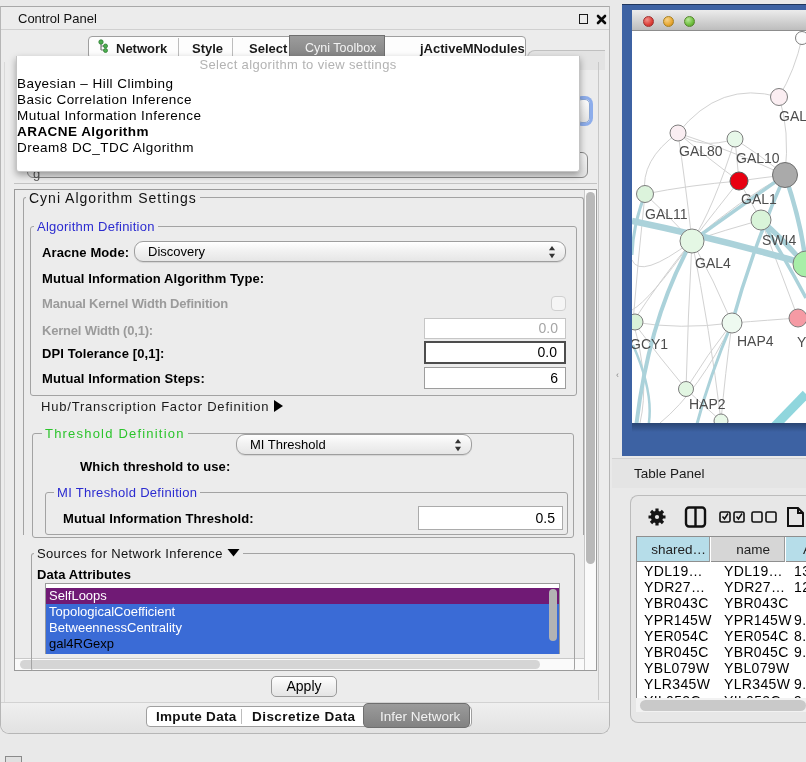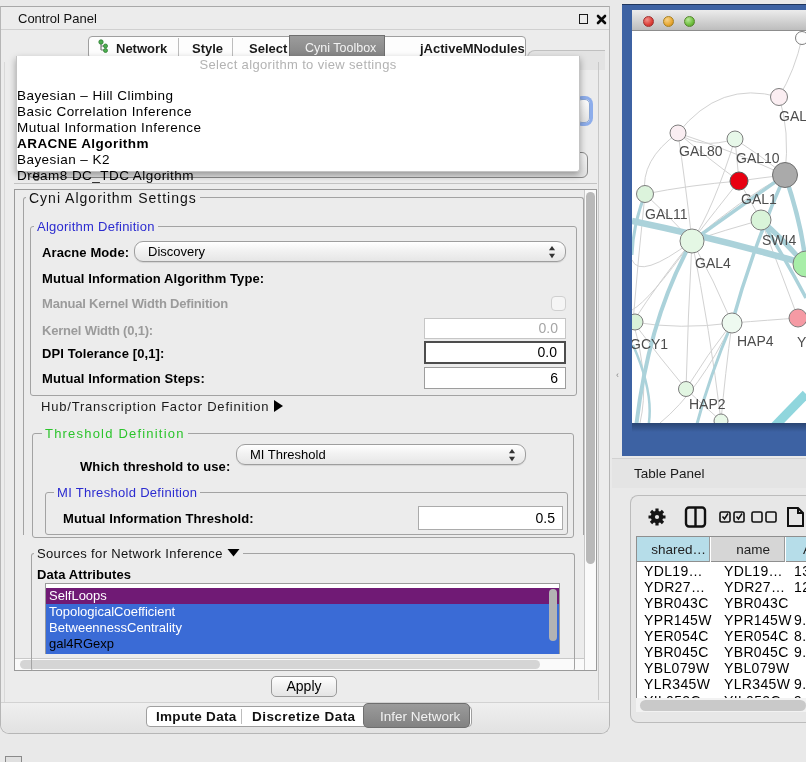--- a/index.html
+++ b/index.html
@@ -91,21 +91,21 @@
 
 <div class="abs" style="left:41px;top:399px;font-size:13px;color:#1a1a1a;letter-spacing:0.8px">Hub/Transcription Factor Definition</div>
 <svg class="abs" style="left:272px;top:399px" width="12" height="14" viewBox="0 0 12 14">
       <path d="M2 1 L11 7 L2 13 Z" fill="#000"></path>
     </svg>
 
 <div class="group" style="left:32px;top:433px;width:542px;height:105px">
   <span class="gtitle" style="left:9px;color:#2cc42c;font-size:13px;letter-spacing:1.2px">Threshold Definition</span>
 </div>
 <div class="lbl" style="left:80px;top:459px">Which threshold to use:</div>
-<div class="combo" style="left:236px;top:444px;width:290px">MI Threshold
+<div class="combo" style="left:236px;top:434px;width:236px">MI Threshold
   <svg class="carr" viewBox="0 0 9 16">
         <path d="M4.5 1 L8 6 L1 6 Z" fill="#333"></path>
         <path d="M4.5 15 L8 10 L1 10 Z" fill="#333"></path>
       </svg>
 </div>
 
 <div class="group" style="left:45px;top:492px;width:523px;height:43px">
   <span class="gtitle" style="left:8px;color:#2b2bd0;font-size:13px;letter-spacing:0.3px">MI Threshold Definition</span>
 </div>
 <div class="lbl" style="left:63px;top:511px">Mutual Information Threshold:</div>
@@ -135,26 +135,25 @@
 <div class="abs" style="left:156px;top:709px;font-size:13.5px;font-weight:bold;color:#111;letter-spacing:0.3px">Impute Data</div>
 <div class="abs" style="left:252px;top:709px;font-size:13.5px;font-weight:bold;color:#111;letter-spacing:0.45px">Discretize Data</div>
 <div class="abs" style="left:380px;top:709px;font-size:13.5px;color:#f2f2f2">Infer Network</div>
 
 <div class="abs" style="left:5px;top:756px;width:17px;height:6px;border:1px solid #8a8a8a;border-bottom:none;background:#e0e0e0"></div>
 
 <div class="abs" style="left:616px;top:370px;font-size:9px;color:#888">‹</div>
 
 <div class="abs" style="left:16px;top:56px;width:564px;height:116px;background:#fff;border:1px solid #c4c4c4;border-top:none;border-radius:0 0 3px 3px;box-shadow:0 3px 7px rgba(0,0,0,0.35)">
   <div style="text-align:center;font-size:13px;color:#b3b3b3;margin-top:1px;height:15px;letter-spacing:0.35px">Select algorithm to view settings</div>
-  <div style="font-size:13.5px;color:#000;line-height:16px;padding-left:0;margin-top:16px;letter-spacing:0.45px">
+  <div style="font-size:13.5px;color:#000;line-height:16px;padding-left:0;margin-top:4px;letter-spacing:0.45px">
     <div>Bayesian – Hill Climbing</div>
     <div>Basic Correlation Inference</div>
     <div>Mutual Information Inference</div>
     <div style="font-weight:bold">ARACNE Algorithm</div>
-    <div>Bayesian – K2</div>
     <div>Dream8 DC_TDC Algorithm</div>
   </div>
 </div>
 
 <div class="abs" style="left:622px;top:4px;width:184px;height:452px;background:#3d62a3;border-top:1px solid #20365c"></div>
 <div class="abs" style="left:632px;top:10px;width:174px;height:21px;background:linear-gradient(#ececec,#bdbdbd);border-bottom:1px solid #8d8d8d"></div>
 <div class="abs" style="left:643px;top:15.5px;width:11px;height:11px;border-radius:50%;background:radial-gradient(circle at 35% 30%,#f0908a,#dd3f38 60%,#b22a24);border:0.5px solid #a03030"></div>
 <div class="abs" style="left:663px;top:15.5px;width:11px;height:11px;border-radius:50%;background:radial-gradient(circle at 35% 30%,#f5d289,#e8a833 60%,#bb7f1f);border:0.5px solid #a8811f"></div>
 <div class="abs" style="left:683.5px;top:15.5px;width:11px;height:11px;border-radius:50%;background:radial-gradient(circle at 35% 30%,#b9e89a,#6fbf3f 60%,#4f9427);border:0.5px solid #55862c"></div>
 

